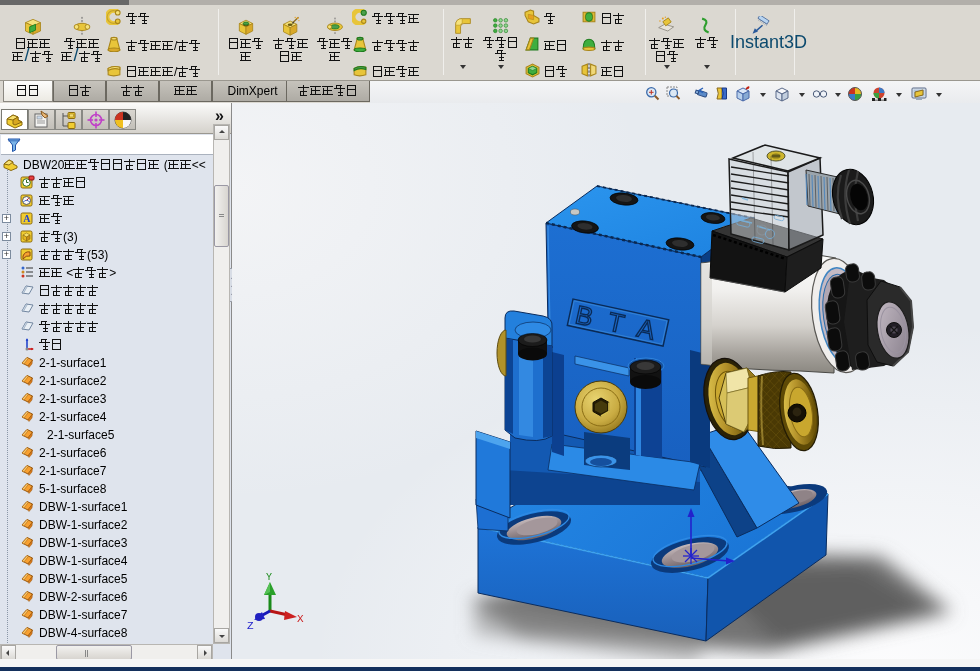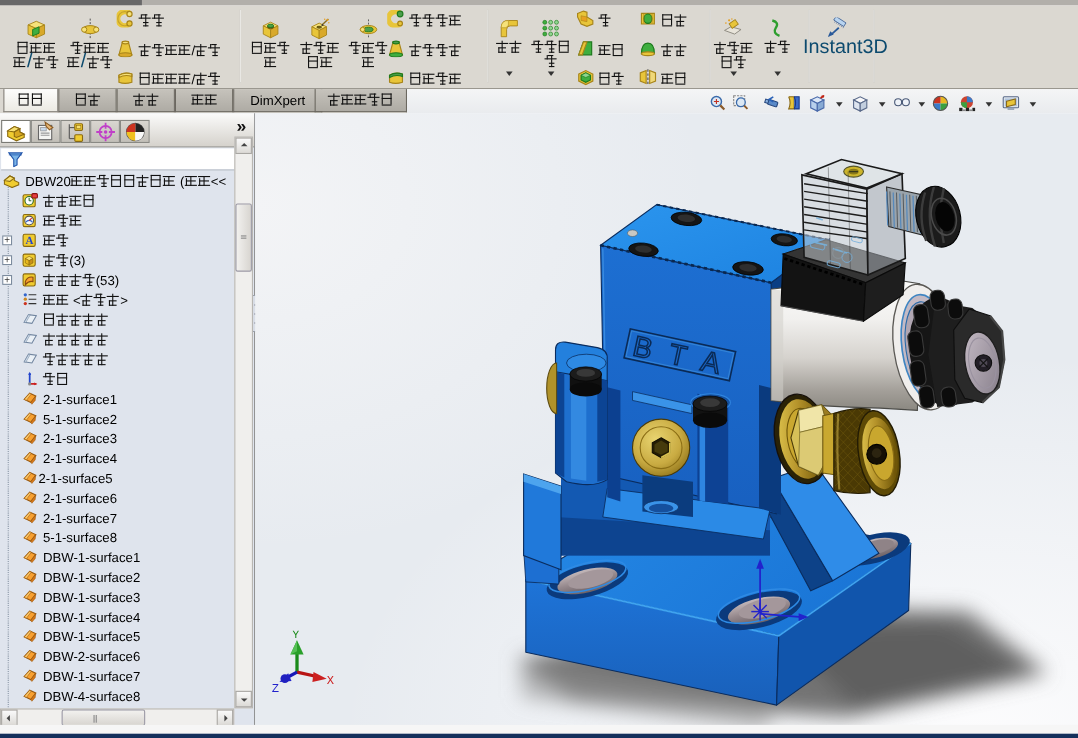--- a/index.html
+++ b/index.html
@@ -529,36 +529,36 @@
           </svg></span><span class="lbl" style="margin-left:4px"><i class="cj g3"></i><i class="cj g1"></i></span></div>
       <div class="trow" style="top:199px;left:0;width:213px"><span class="ticon" style="margin-left:20px"><svg width="15" height="14" viewBox="0 0 15 14" style="">
             <path d="M2 8 L7 2.5 L12.5 5 L8 11 Z" fill="#f8a030" stroke="#9a5a10"></path>
 <path d="M2 8 L7 2.5 L8.5 3.2 L4 9 Z" fill="#fcc868" stroke="#9a5a10" stroke-width=".5"></path>
 <path d="M8 11 L12.5 5 L12 9 L9 12.5 Z" fill="#d87818" stroke="#9a5a10" stroke-width=".5"></path>
           </svg></span><span class="lbl" style="margin-left:4px">2-1-surface1</span></div>
       <div class="trow" style="top:217px;left:0;width:213px"><span class="ticon" style="margin-left:20px"><svg width="15" height="14" viewBox="0 0 15 14" style="">
             <path d="M2 8 L7 2.5 L12.5 5 L8 11 Z" fill="#f8a030" stroke="#9a5a10"></path>
 <path d="M2 8 L7 2.5 L8.5 3.2 L4 9 Z" fill="#fcc868" stroke="#9a5a10" stroke-width=".5"></path>
 <path d="M8 11 L12.5 5 L12 9 L9 12.5 Z" fill="#d87818" stroke="#9a5a10" stroke-width=".5"></path>
-          </svg></span><span class="lbl" style="margin-left:4px">5-1-surface2</span></div>
+          </svg></span><span class="lbl" style="margin-left:4px">2-1-surface2</span></div>
       <div class="trow" style="top:235px;left:0;width:232px"><span class="ticon" style="margin-left:20px"><svg width="15" height="14" viewBox="0 0 15 14" style="">
             <path d="M2 8 L7 2.5 L12.5 5 L8 11 Z" fill="#f8a030" stroke="#9a5a10"></path>
 <path d="M2 8 L7 2.5 L8.5 3.2 L4 9 Z" fill="#fcc868" stroke="#9a5a10" stroke-width=".5"></path>
 <path d="M8 11 L12.5 5 L12 9 L9 12.5 Z" fill="#d87818" stroke="#9a5a10" stroke-width=".5"></path>
           </svg></span><span class="lbl" style="margin-left:4px">2-1-surface3</span></div>
       <div class="trow" style="top:253px;left:0;width:213px"><span class="ticon" style="margin-left:20px"><svg width="15" height="14" viewBox="0 0 15 14" style="">
             <path d="M2 8 L7 2.5 L12.5 5 L8 11 Z" fill="#f8a030" stroke="#9a5a10"></path>
 <path d="M2 8 L7 2.5 L8.5 3.2 L4 9 Z" fill="#fcc868" stroke="#9a5a10" stroke-width=".5"></path>
 <path d="M8 11 L12.5 5 L12 9 L9 12.5 Z" fill="#d87818" stroke="#9a5a10" stroke-width=".5"></path>
           </svg></span><span class="lbl" style="margin-left:4px">2-1-surface4</span></div>
       <div class="trow" style="top:271px;left:0;width:213px"><span class="ticon" style="margin-left:20px"><svg width="15" height="14" viewBox="0 0 15 14" style="">
             <path d="M2 8 L7 2.5 L12.5 5 L8 11 Z" fill="#f8a030" stroke="#9a5a10"></path>
 <path d="M2 8 L7 2.5 L8.5 3.2 L4 9 Z" fill="#fcc868" stroke="#9a5a10" stroke-width=".5"></path>
 <path d="M8 11 L12.5 5 L12 9 L9 12.5 Z" fill="#d87818" stroke="#9a5a10" stroke-width=".5"></path>
-          </svg></span><span class="lbl" style="margin-left:0">2-1-surface5</span></div>
+          </svg></span><span class="lbl" style="margin-left:12px">2-1-surface5</span></div>
       <div class="trow" style="top:289px;left:0;width:213px"><span class="ticon" style="margin-left:20px"><svg width="15" height="14" viewBox="0 0 15 14" style="">
             <path d="M2 8 L7 2.5 L12.5 5 L8 11 Z" fill="#f8a030" stroke="#9a5a10"></path>
 <path d="M2 8 L7 2.5 L8.5 3.2 L4 9 Z" fill="#fcc868" stroke="#9a5a10" stroke-width=".5"></path>
 <path d="M8 11 L12.5 5 L12 9 L9 12.5 Z" fill="#d87818" stroke="#9a5a10" stroke-width=".5"></path>
           </svg></span><span class="lbl" style="margin-left:4px">2-1-surface6</span></div>
       <div class="trow" style="top:307px;left:0;width:213px"><span class="ticon" style="margin-left:20px"><svg width="15" height="14" viewBox="0 0 15 14" style="">
             <path d="M2 8 L7 2.5 L12.5 5 L8 11 Z" fill="#f8a030" stroke="#9a5a10"></path>
 <path d="M2 8 L7 2.5 L8.5 3.2 L4 9 Z" fill="#fcc868" stroke="#9a5a10" stroke-width=".5"></path>
 <path d="M8 11 L12.5 5 L12 9 L9 12.5 Z" fill="#d87818" stroke="#9a5a10" stroke-width=".5"></path>
           </svg></span><span class="lbl" style="margin-left:4px">2-1-surface7</span></div>

